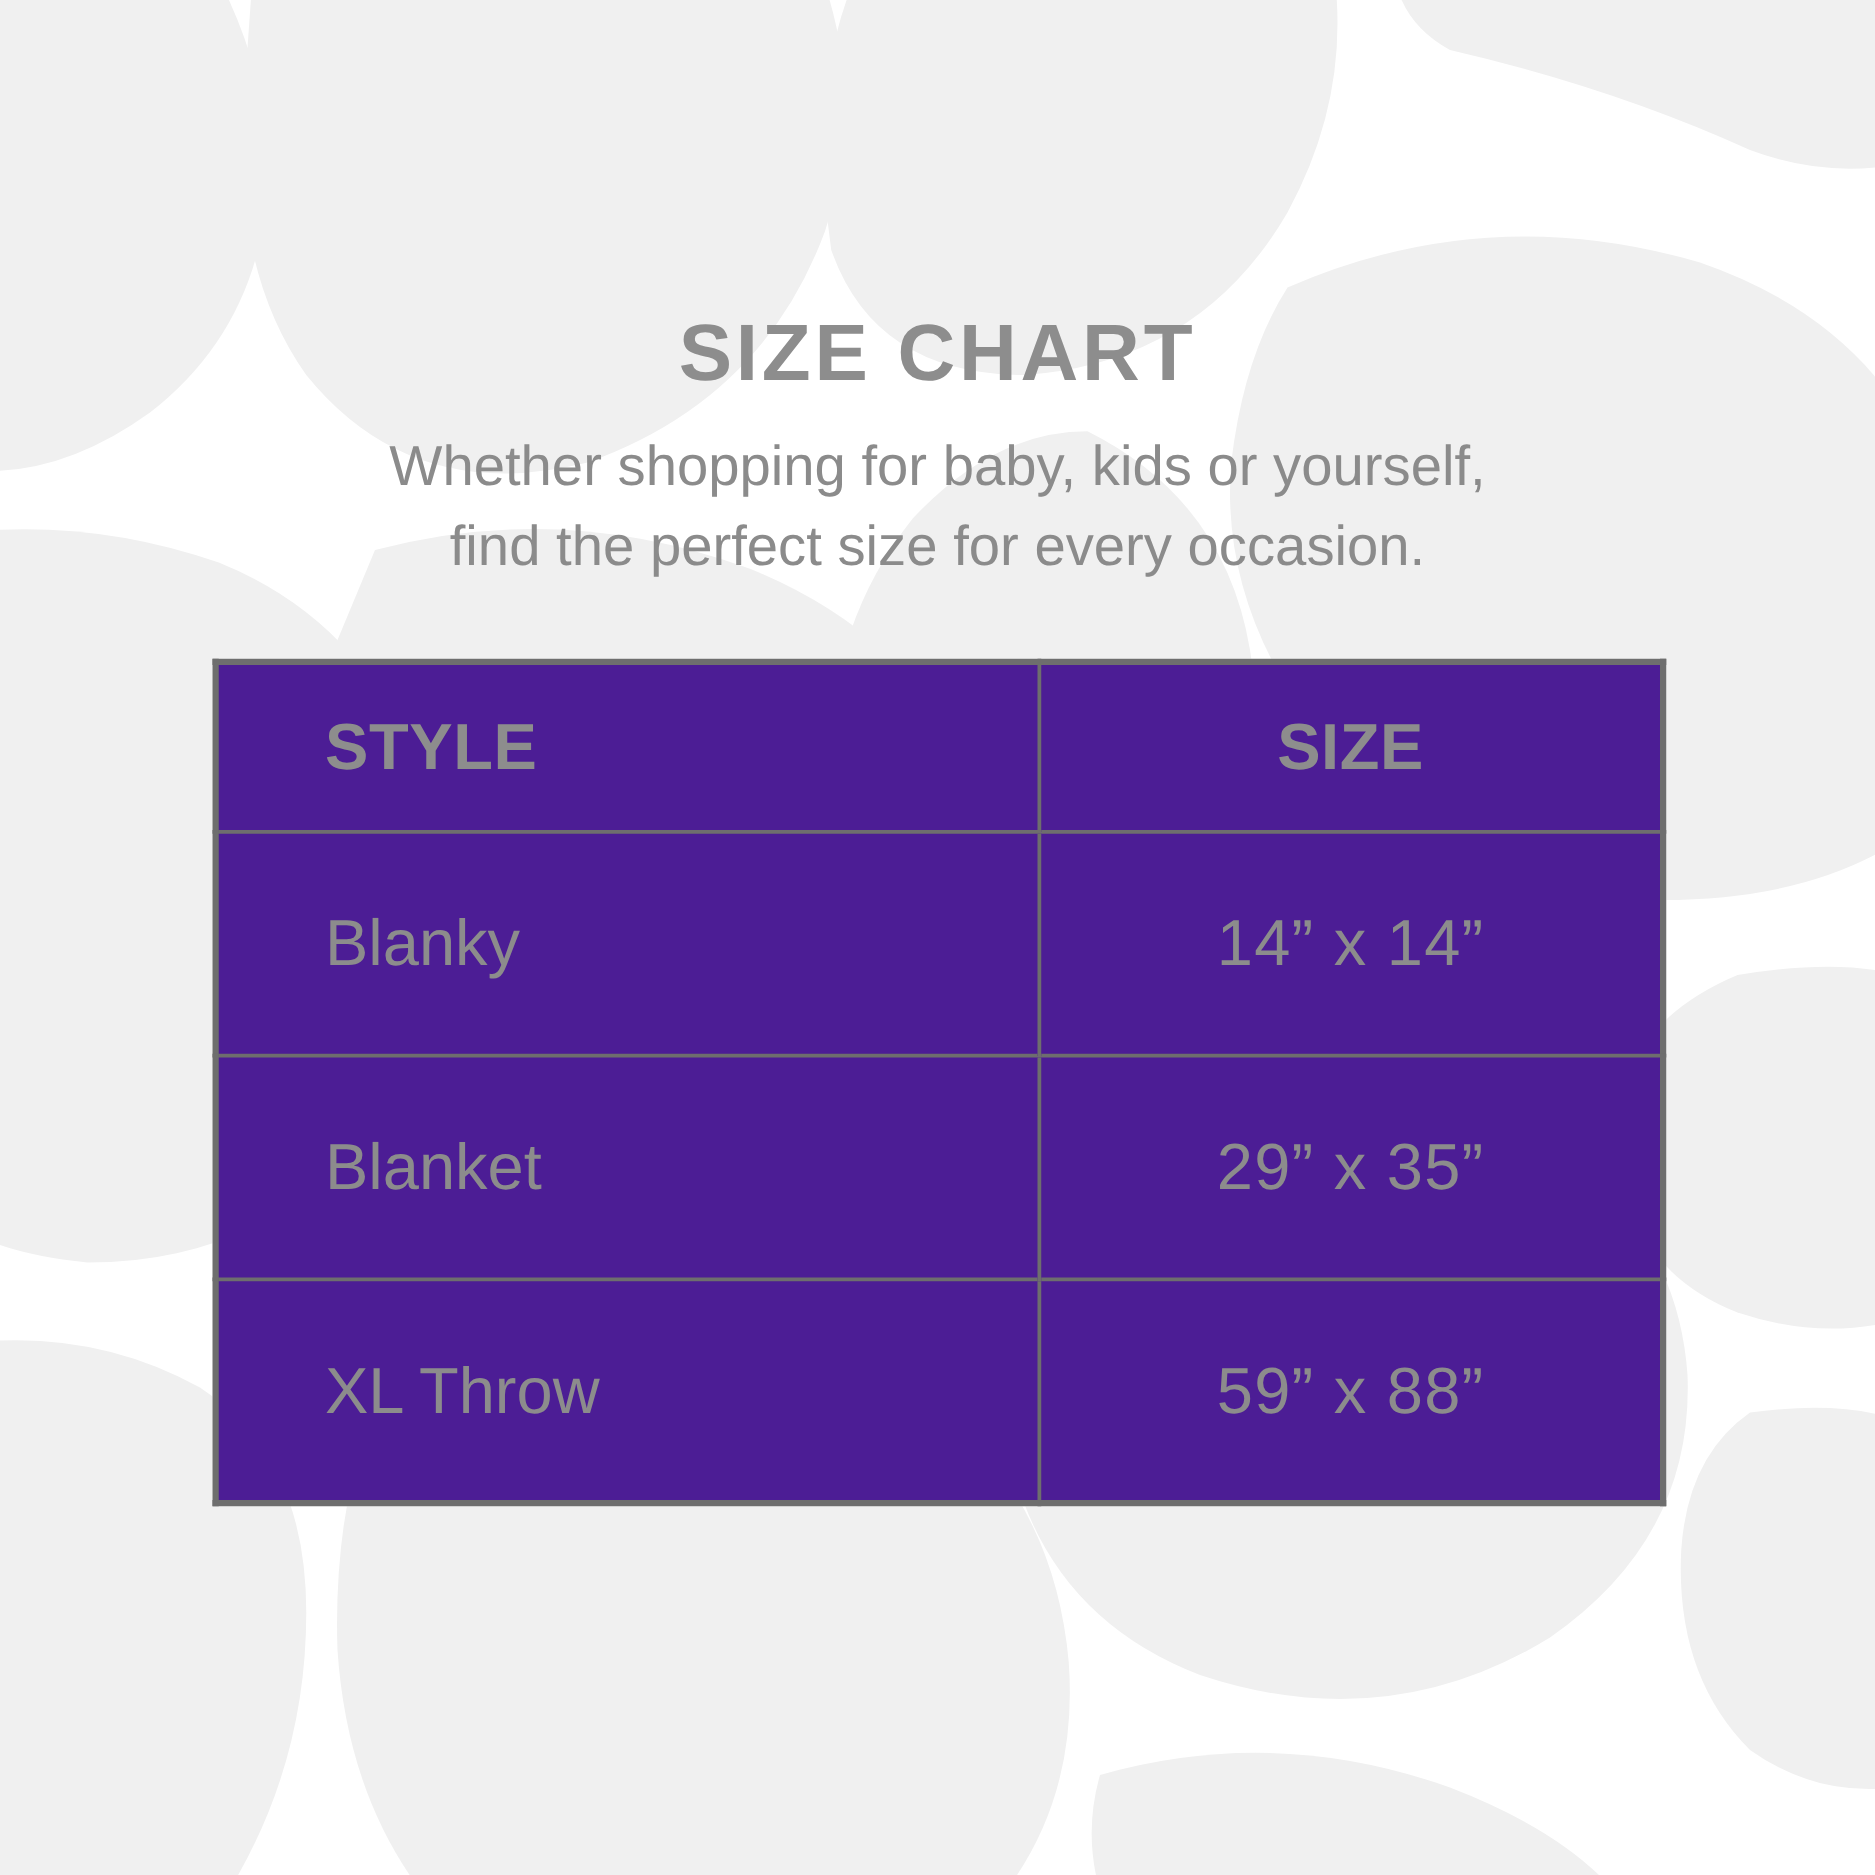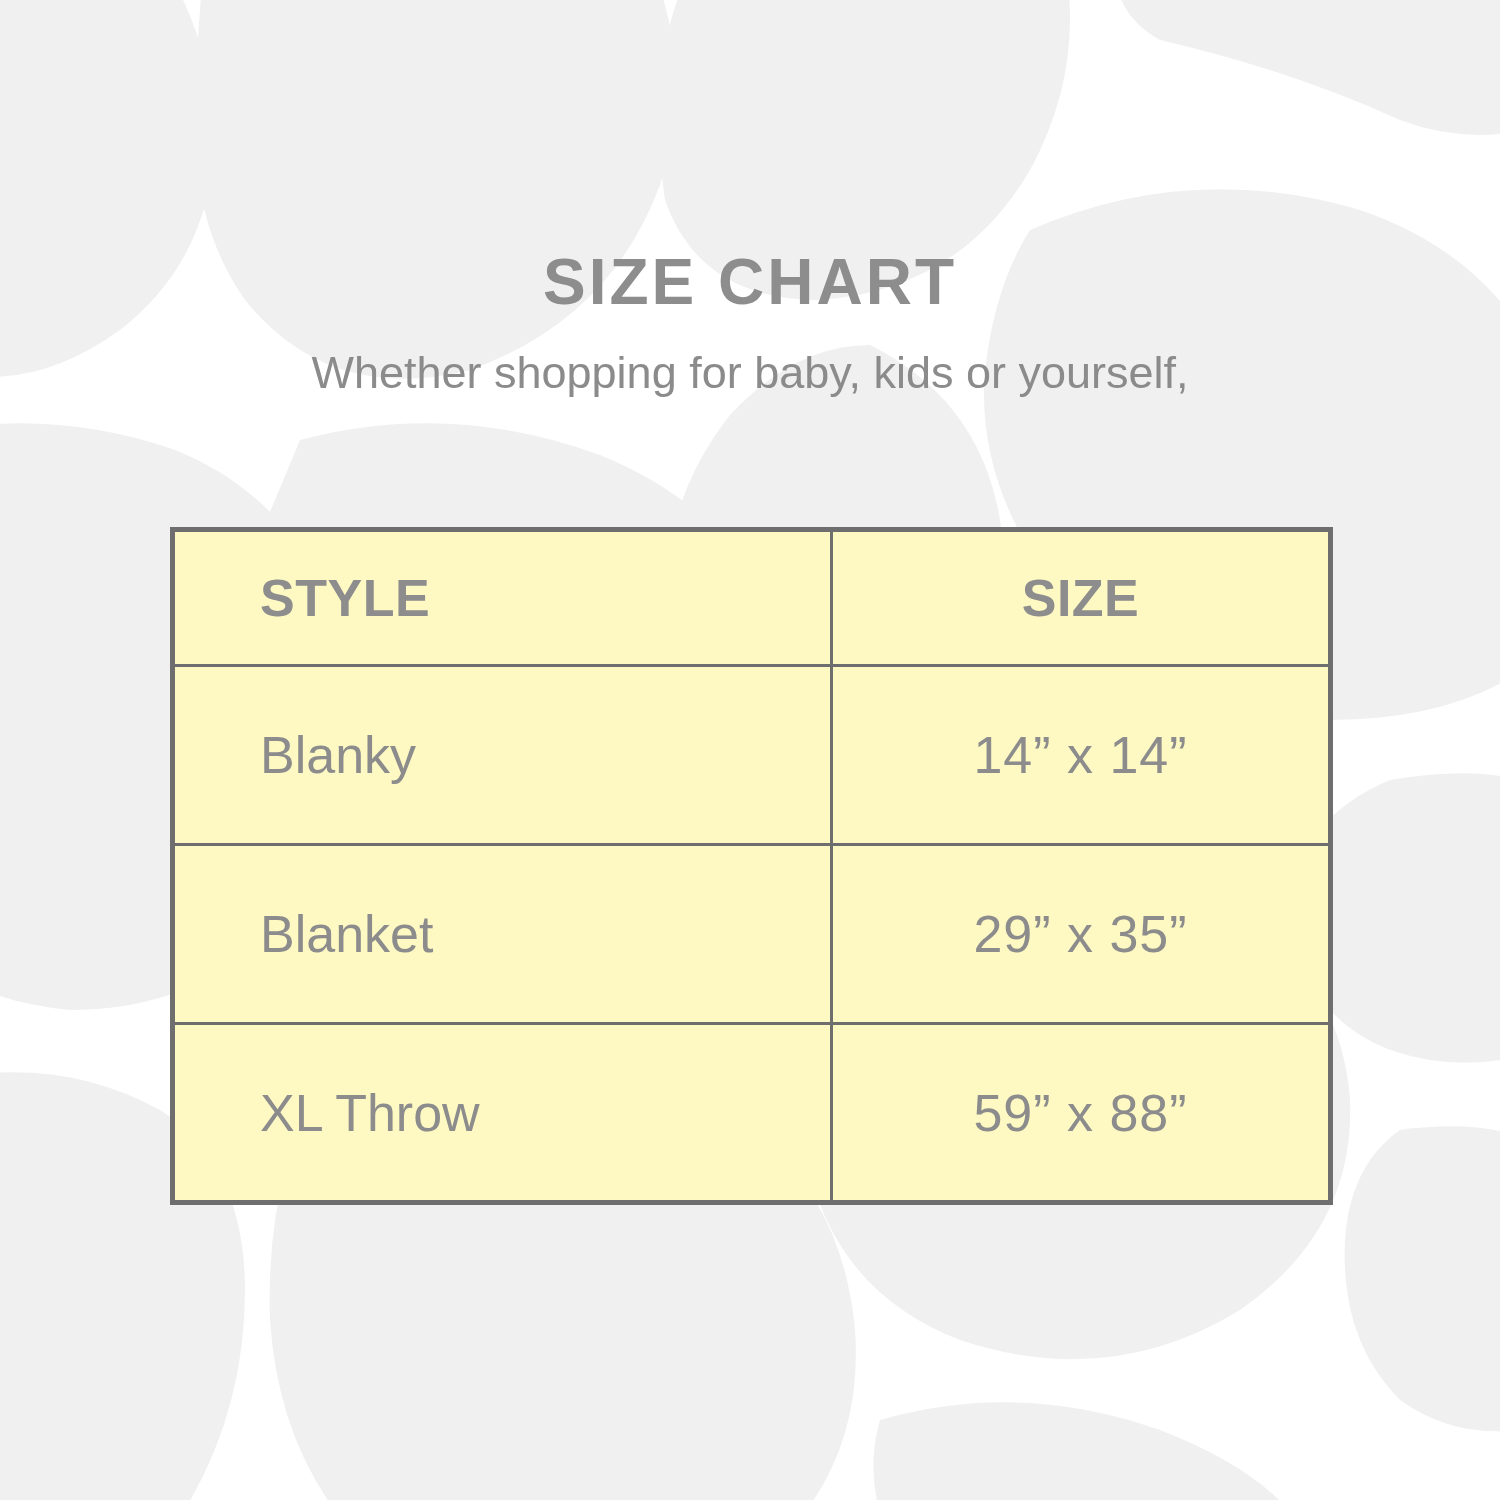--- a/index.html
+++ b/index.html
@@ -87,21 +87,21 @@
     table-layout: fixed;
   }
 
   #size-table col.col-style { width: 659px; }
   #size-table col.col-size  { width: 499px; }
 
   #size-table th,
   #size-table td {
     border: 0;
     padding: 0;
-    background: #fef9c3;
+    background: #4c1d95;
     box-sizing: border-box;
   }
 
   #size-table thead tr { height: 136px; }
   #size-table tbody tr { height: 107px; }
 
   
   #size-table th.cell-size,
   #size-table td.cell-size {
     border-left: 3px solid #6e6e6e;
@@ -167,20 +167,21 @@
       <path d="M -60,1080 Q 60,1055 160,1110 Q 245,1165 245,1290 Q 245,1440 150,1560 L -60,1560 Z"></path>
       <path d="M 880,1420 Q 1020,1380 1160,1430 Q 1290,1480 1320,1560 L 900,1560 Q 860,1490 880,1420 Z"></path>
       <path d="M 1400,1130 Q 1510,1115 1560,1160 L 1560,1420 Q 1470,1450 1400,1400 Q 1340,1340 1345,1240 Q 1350,1165 1400,1130 Z"></path>
     </g>
   </svg>
 
   <div id="header">
     <div id="title">SIZE CHART</div>
     <div id="subtitle">
       <span class="sub-line">Whether shopping for baby, kids or yourself,</span>
+      <span class="sub-line">find the perfect size for every occasion.</span>
     </div>
   </div>
 
   <table id="size-table">
     <colgroup>
       <col class="col-style">
       <col class="col-size">
     </colgroup>
     <thead>
       <tr>

